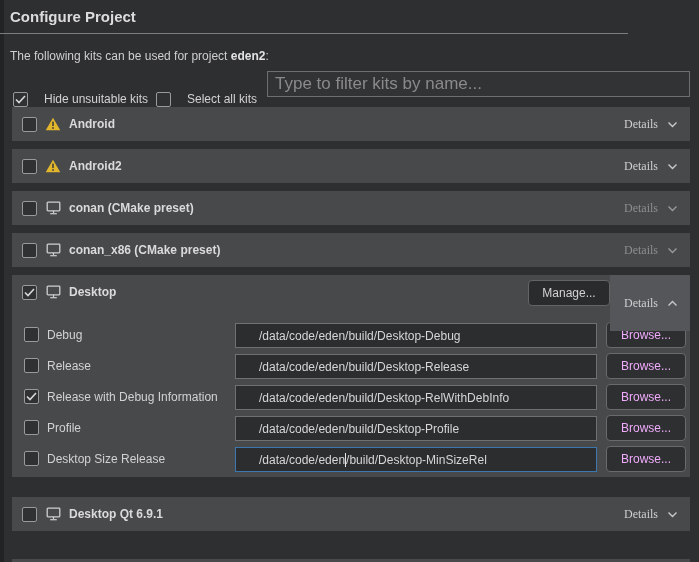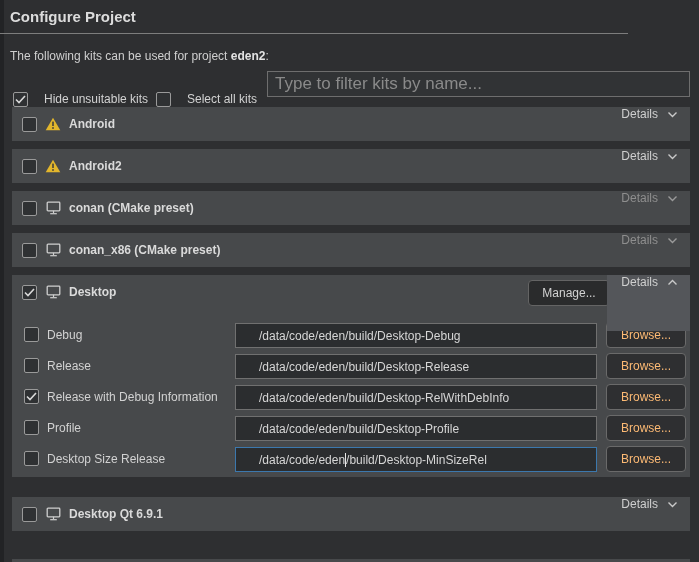--- a/index.html
+++ b/index.html
@@ -20,38 +20,38 @@
                   border:1px solid #6e6e6e; color:#d6d6d6; font-size:17px; padding:0 7px;
                   font-family:"Liberation Sans","DejaVu Sans",sans-serif; outline:none; }
   .filter-input::placeholder { color:#8a8a8a; }
   #kit-list { position:absolute; left:12px; top:107px; width:678px; }
   .kit-row { position:relative; width:678px; height:34px; background:#47494b; margin-bottom:8px; }
   .kit-row.expanded { height:202px; margin-bottom:20px; }
   .kit-head { position:absolute; left:0; top:0; width:100%; height:34px; display:flex; align-items:center; }
   .kit-head .checkbox { margin-left:10px; }
   .kit-icon { margin-left:8px; display:inline-flex; width:16px; height:15px; align-items:center; justify-content:center; }
   .kit-name { margin-left:8px; font-weight:bold; color:#dadada; }
-  .details-btn { position:absolute; right:0; top:0; height:34px; display:flex; gap:9px;
-                 padding:0 12px 0 14px; color:#cfcfcf; cursor:default; }
+  .details-btn { position:absolute; right:0; top:0; height:34px; display:flex; align-items:center; gap:9px;
+                 padding:0 12px 0 14px; color:#cfcfcf; cursor:default;font-family:Liberation Serif, serif; }
   .details-btn.dim { color:#8e8e8e; }
   .details-btn.dim svg polyline { stroke:#9a9a9a; }
   .details-btn.open { background:#54565a; height:56px; z-index:1; }
   .manage-btn { position:absolute; right:80px; top:5px; width:82px; height:26px; background:#2a2b2c;
                 border:1px solid #646464; border-radius:4px; color:#d2d2d2; font-size:12px;
                 display:flex; align-items:center; justify-content:center; cursor:default; }
   .cfg-row { position:absolute; left:0; width:678px; height:27px; }
   .cfg-row .checkbox { position:absolute; left:12px; top:5px; }
   .cfg-label { position:absolute; left:35px; top:6px; color:#d2d2d2; }
   .path-input { position:absolute; left:223px; top:1px; width:362px; height:25px; background:#2b2d2f;
                 border:1px solid #707070; color:#d6d6d6; display:flex; align-items:center;
                 padding:0 23px; white-space:nowrap; overflow:hidden; }
   .path-input.focused { border-color:#3c78ad; }
   .caret { display:inline-block; width:1px; height:14px; background:#e8e8e8; }
   .browse-btn { position:absolute; left:594px; top:0; width:80px; height:26px; background:#2e2f31;
-                border:1px solid #6a6a6a; border-radius:4px; color:#fdba74;
+                border:1px solid #6a6a6a; border-radius:4px; color:#f0abfc;
                 display:flex; align-items:center; justify-content:center; cursor:default; }
   .peek { position:absolute; left:12px; top:559px; width:678px; height:3px; background:#47494b; }
 </style>
 </head>
 <body>
 
 <div class="app">
   <div class="left-edge"></div>
   <div class="title">Configure Project</div>
   <div class="title-sep"></div>

